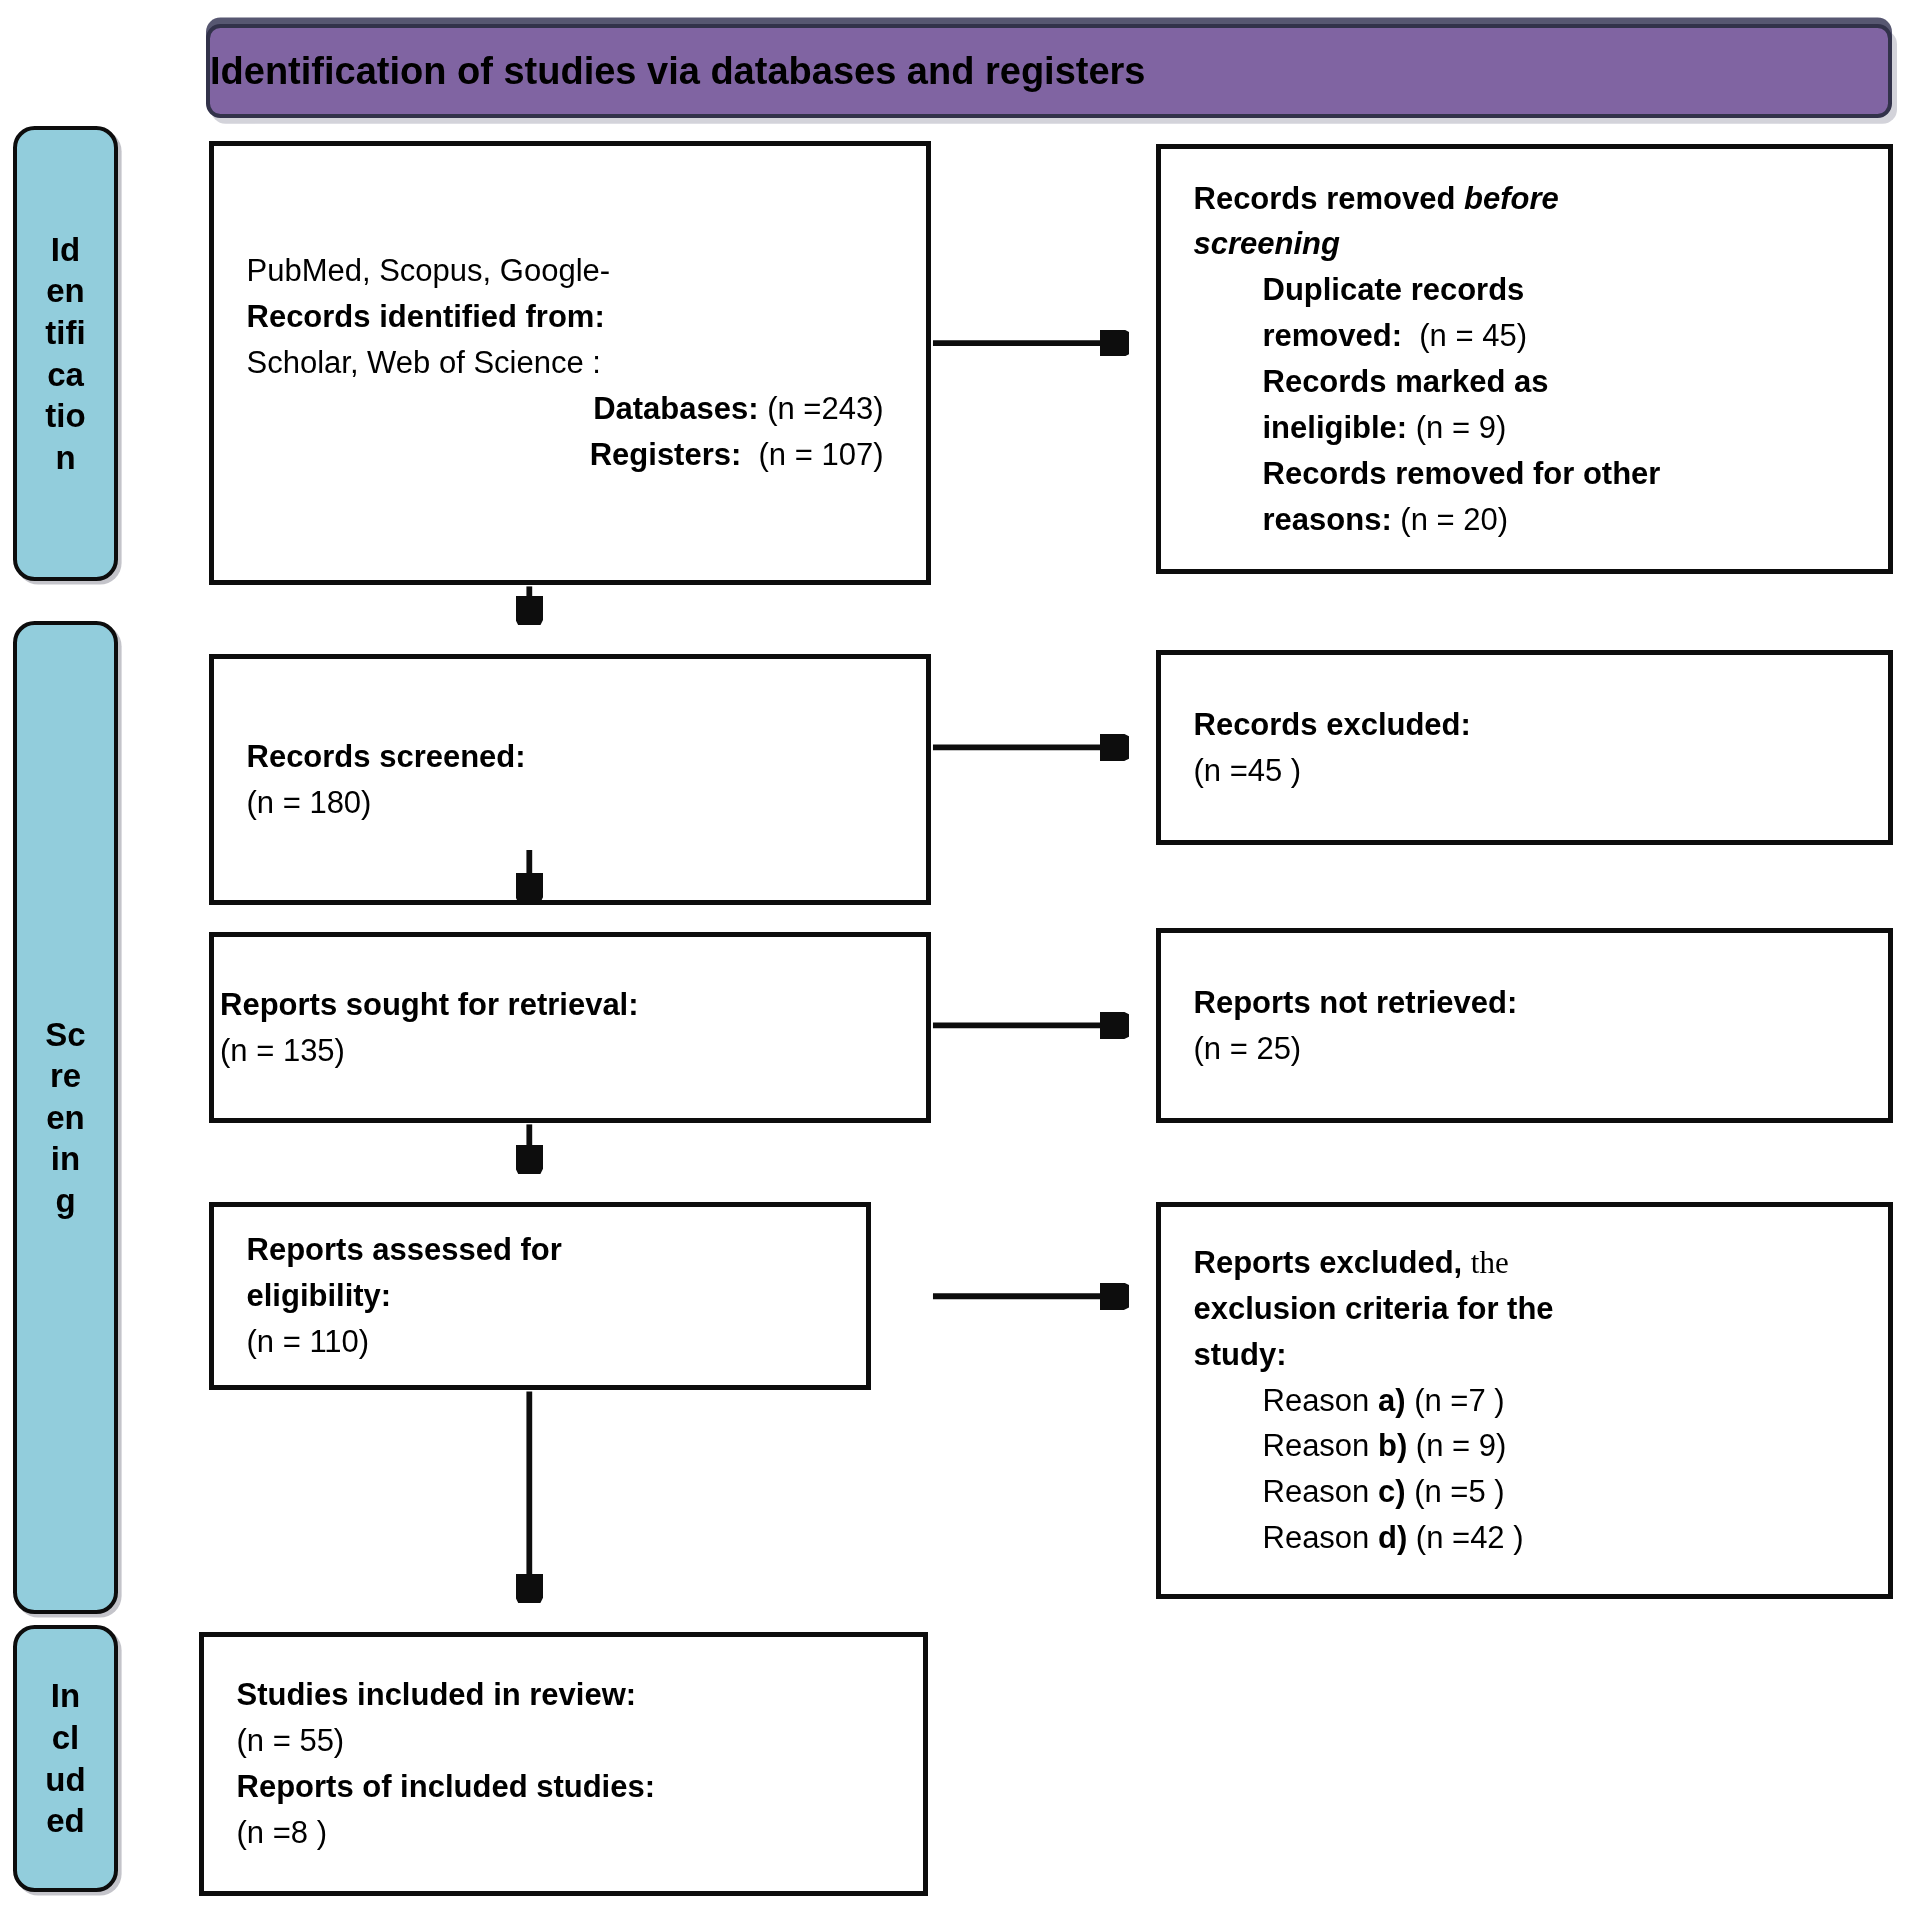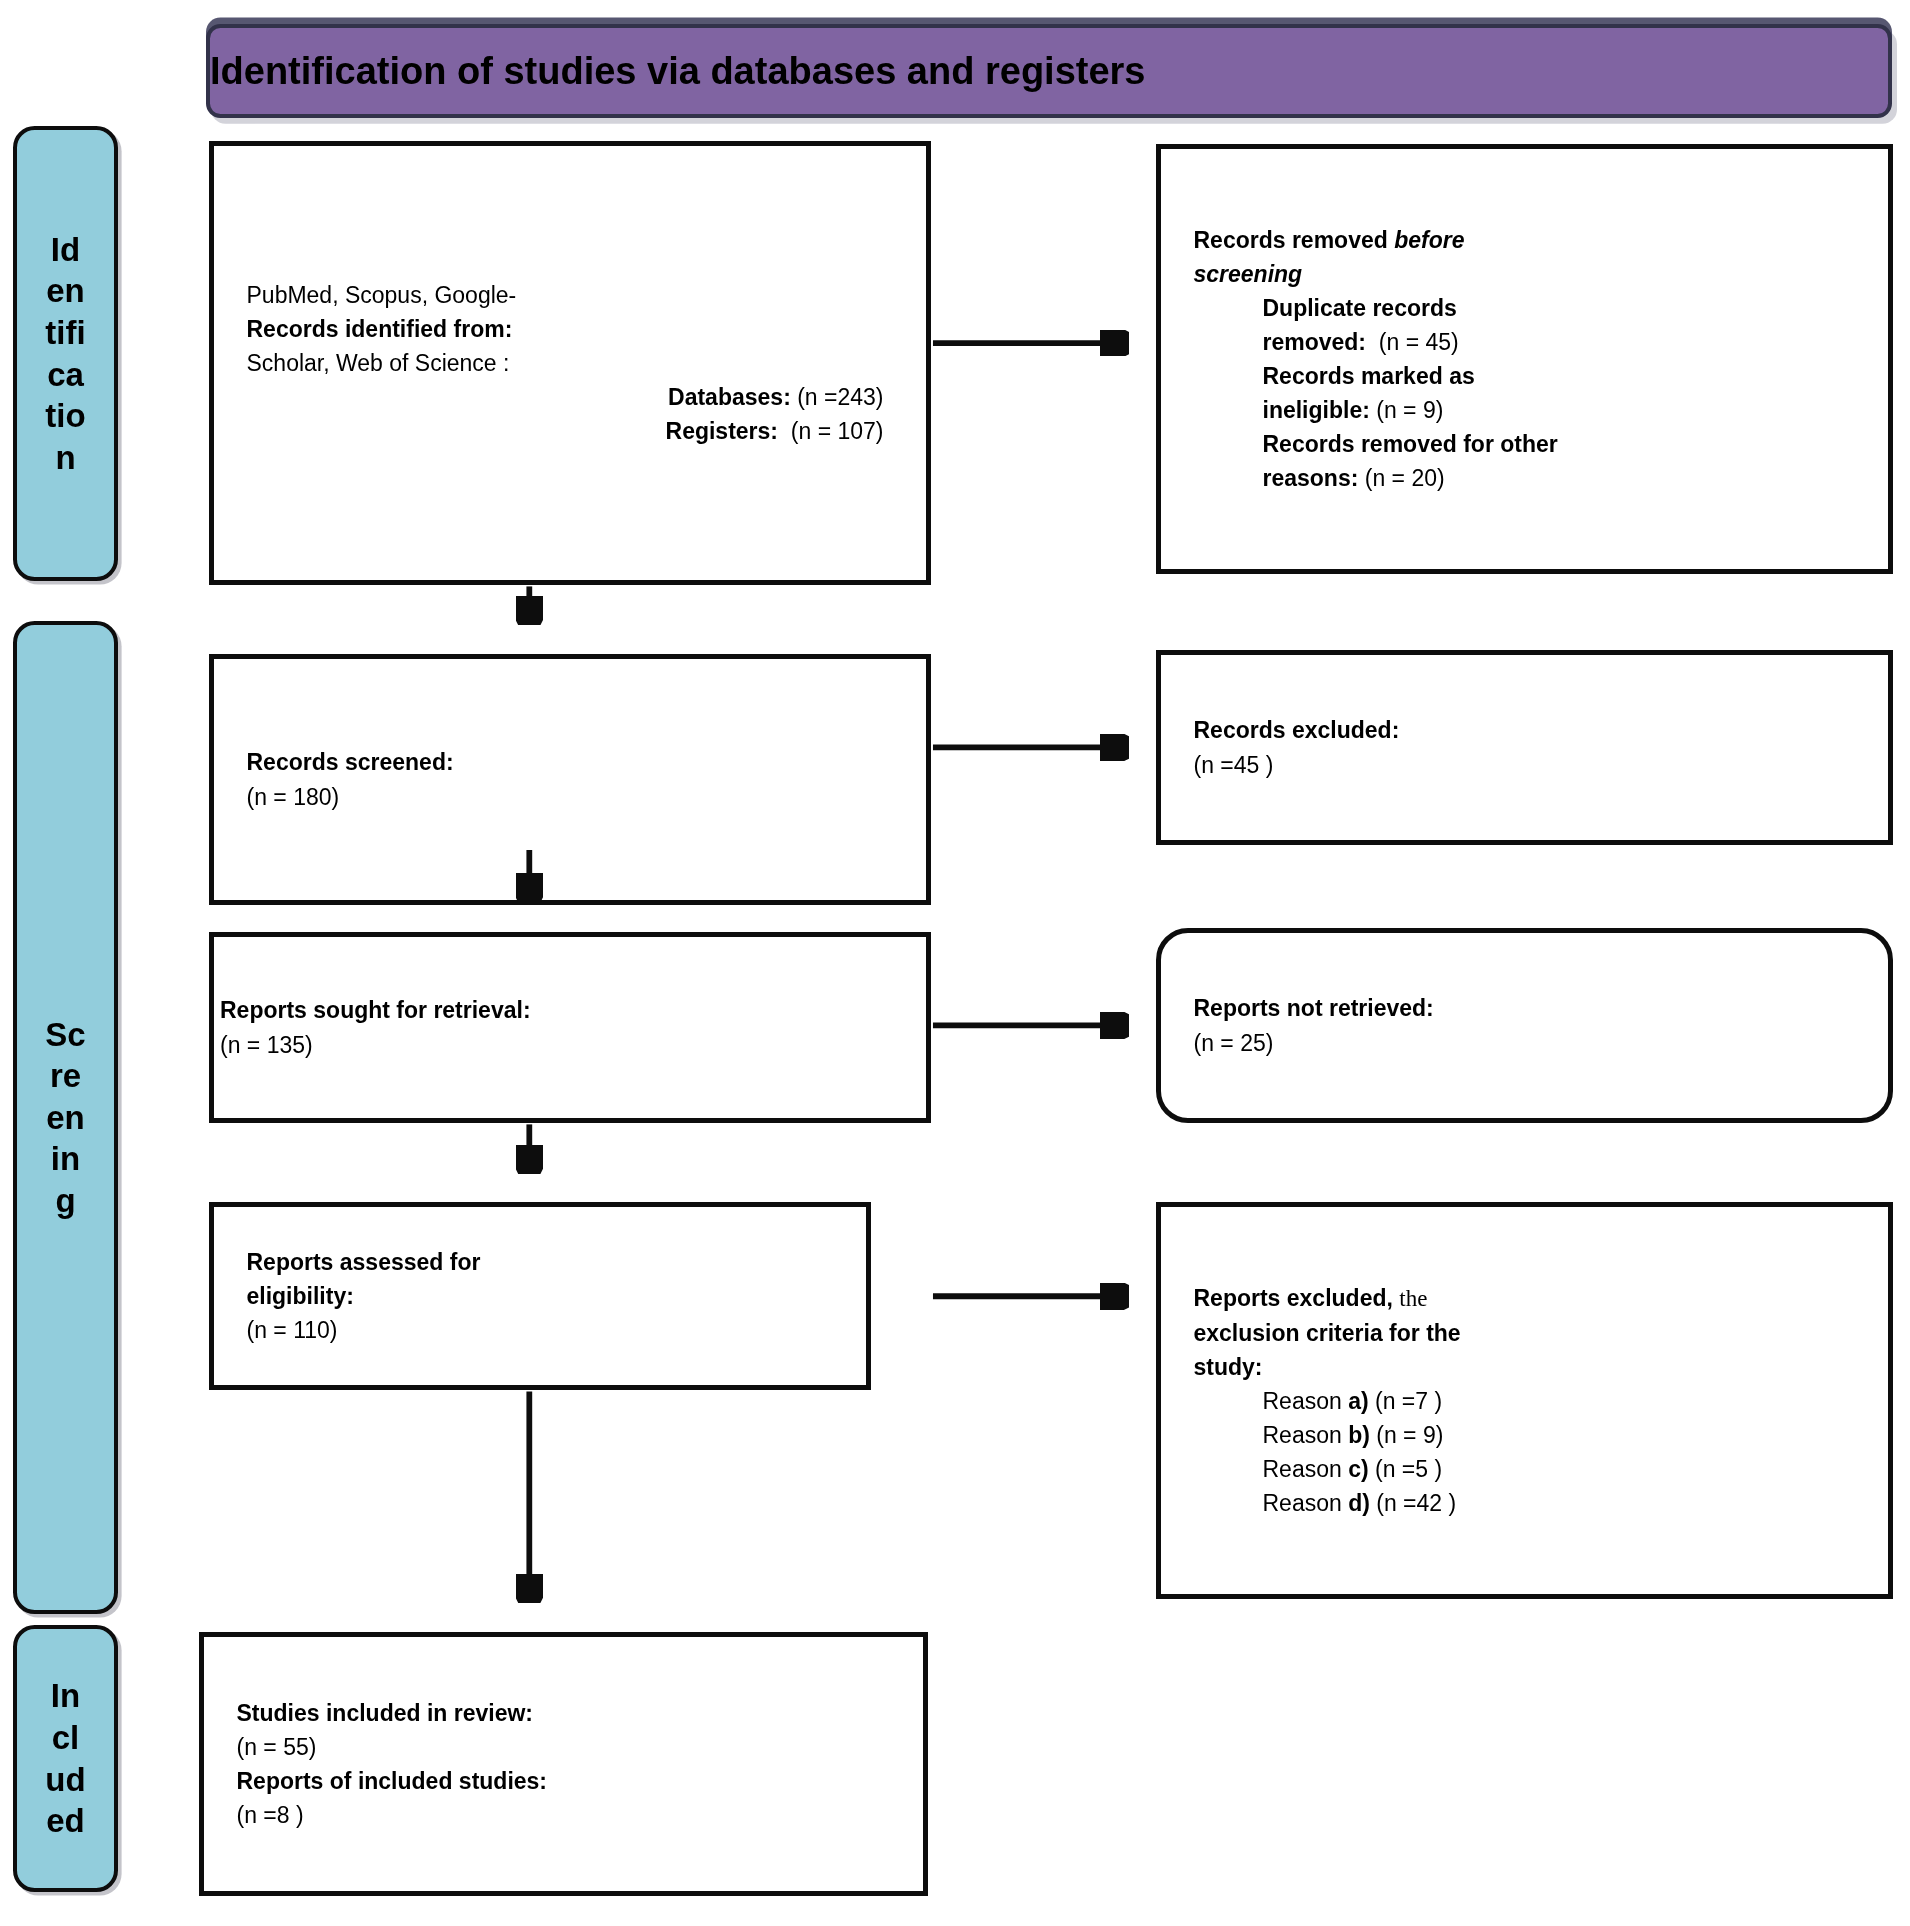--- a/index.html
+++ b/index.html
@@ -27,28 +27,28 @@
     white-space:pre-line; box-sizing:border-box;
   }
   #sb-identification { top:126px; height:455px; }
   #sb-screening      { top:621px; height:993px; }
   #sb-included       { top:1625px; height:267px; }
 
   
   .box {
     position:absolute; background:#ffffff; border:5px solid #0d0d0d;
     box-sizing:border-box; display:flex; flex-direction:column; justify-content:center;
-    padding:20px 32.5px; font-size:23px; line-height:1.48;
+    padding:20px 32.5px; font-size:31px; line-height:1.48;
   }
   #box-records-identified   { left:209px;  top:141px;  width:722px; height:444px; }
   #box-records-removed      { left:1156px; top:144px;  width:737px; height:430px; }
   #box-records-screened     { left:209px;  top:654px;  width:722px; height:251px; }
   #box-records-excluded     { left:1156px; top:650px;  width:737px; height:195px; }
   #box-reports-sought       { left:209px;  top:932px; width:722px; height:191px;padding-left:6px; }
-  #box-reports-not-retrieved{ left:1156px; top:928px; width:737px; height:195px;border-radius:32px; }
+  #box-reports-not-retrieved{ left:1156px; top:928px; width:737px; height:195px; }
   #box-reports-assessed     { left:209px;  top:1202px; width:662px; height:188px; }
   #box-reports-excluded     { left:1156px; top:1202px; width:737px; height:397px; }
   #box-studies-included     { left:199px;  top:1632px; width:729px; height:264px; }
 
   .line { white-space:pre-wrap; }
   .line.indent { padding-left:69px; }
   .line.right  { text-align:right; padding-right:10px; }
   .b { font-weight:bold; }
   .i { font-style:italic; }
   .serif { font-family:"Liberation Serif", serif; }

